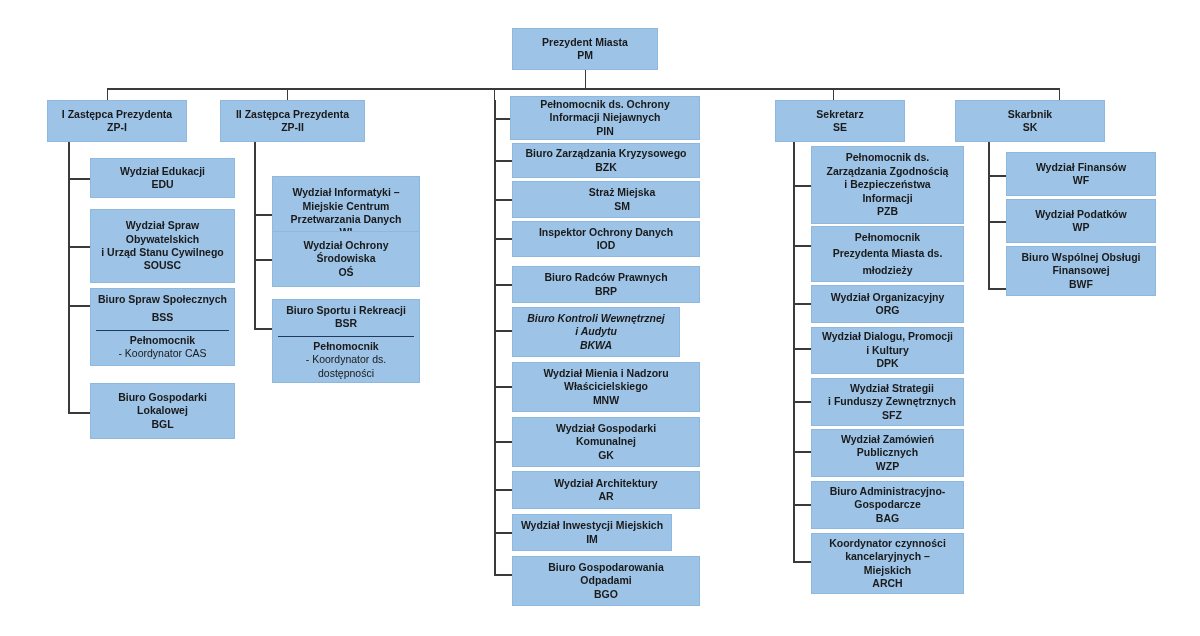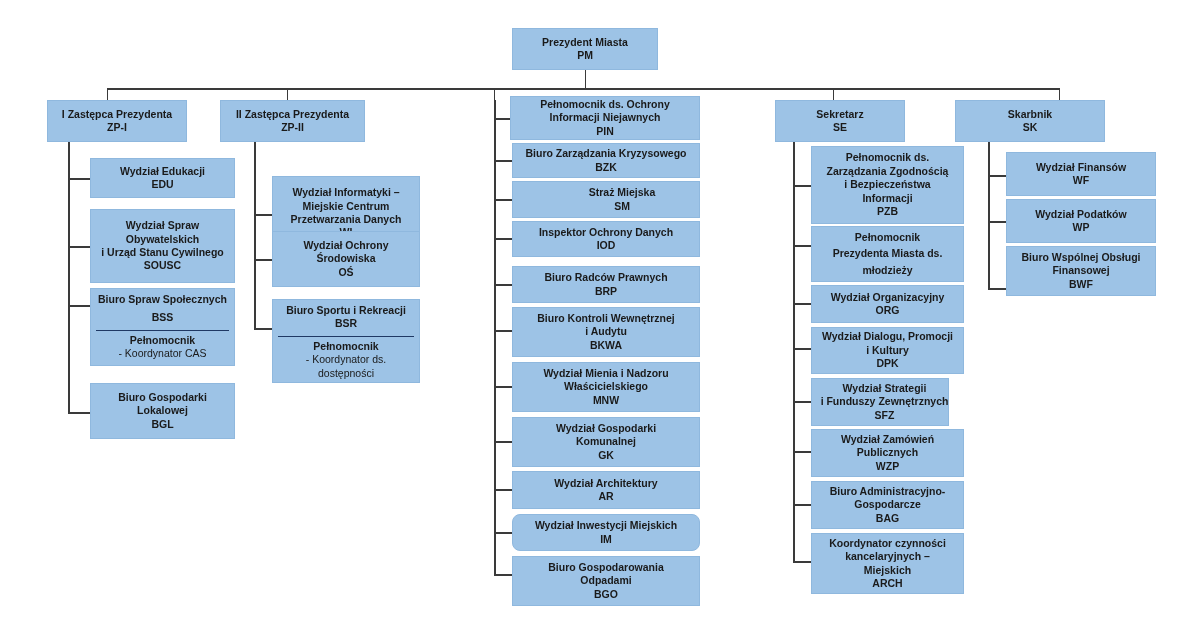--- a/index.html
+++ b/index.html
@@ -222,21 +222,21 @@
     <span class="ln">IOD</span>
   </div>
 
   <div class="hline thick" style="left:494px; top:284px; width:18px;"></div>
   <div class="node" style="left:512px; top:266px; width:188px; height:37px;">
     <span class="ln">Biuro Radców Prawnych</span>
     <span class="ln">BRP</span>
   </div>
 
   <div class="hline thick" style="left:494px; top:330px; width:18px;"></div>
-  <div class="node" style="left:512px; top:307px; width:188px; height:50px;">
+  <div class="node" style="left:512px; top:307px; width:168px; height:50px;font-style:italic;">
     <span class="ln">Biuro Kontroli Wewnętrznej</span>
     <span class="ln">i Audytu</span>
     <span class="ln">BKWA</span>
   </div>
 
   <div class="hline thick" style="left:494px; top:386px; width:18px;"></div>
   <div class="node" style="left:512px; top:362px; width:188px; height:50px;">
     <span class="ln">Wydział Mienia i Nadzoru</span>
     <span class="ln">Właścicielskiego</span>
     <span class="ln">MNW</span>
@@ -249,21 +249,21 @@
     <span class="ln">GK</span>
   </div>
 
   <div class="hline thick" style="left:494px; top:489px; width:18px;"></div>
   <div class="node" style="left:512px; top:471px; width:188px; height:38px;">
     <span class="ln">Wydział Architektury</span>
     <span class="ln">AR</span>
   </div>
 
   <div class="hline thick" style="left:494px; top:532px; width:18px;"></div>
-  <div class="node" style="left:512px; top:514px; width:188px; height:37px;border-radius:8px;">
+  <div class="node" style="left:512px; top:514px; width:160px; height:37px;">
     <span class="ln">Wydział Inwestycji Miejskich</span>
     <span class="ln">IM</span>
   </div>
 
   <div class="hline thick" style="left:494px; top:574px; width:18px;"></div>
   <div class="node" style="left:512px; top:556px; width:188px; height:50px;">
     <span class="ln">Biuro Gospodarowania</span>
     <span class="ln">Odpadami</span>
     <span class="ln">BGO</span>
   </div>
@@ -293,21 +293,21 @@
   </div>
 
   <div class="hline thick" style="left:793px; top:348px; width:18px;"></div>
   <div class="node" style="left:811px; top:327px; width:153px; height:47px;">
     <span class="ln">Wydział Dialogu, Promocji</span>
     <span class="ln">i Kultury</span>
     <span class="ln">DPK</span>
   </div>
 
   <div class="hline thick" style="left:793px; top:401px; width:18px;"></div>
-  <div class="node" style="left:811px; top:378px; width:138px; height:48px;padding-left:13px;">
+  <div class="node" style="left:811px; top:378px; width:153px; height:48px;padding-left:13px;">
     <span class="ln">Wydział Strategii</span>
     <span class="ln">i Funduszy Zewnętrznych</span>
     <span class="ln">SFZ</span>
   </div>
 
   <div class="hline thick" style="left:793px; top:451px; width:18px;"></div>
   <div class="node" style="left:811px; top:429px; width:153px; height:48px;">
     <span class="ln">Wydział Zamówień</span>
     <span class="ln">Publicznych</span>
     <span class="ln">WZP</span>

